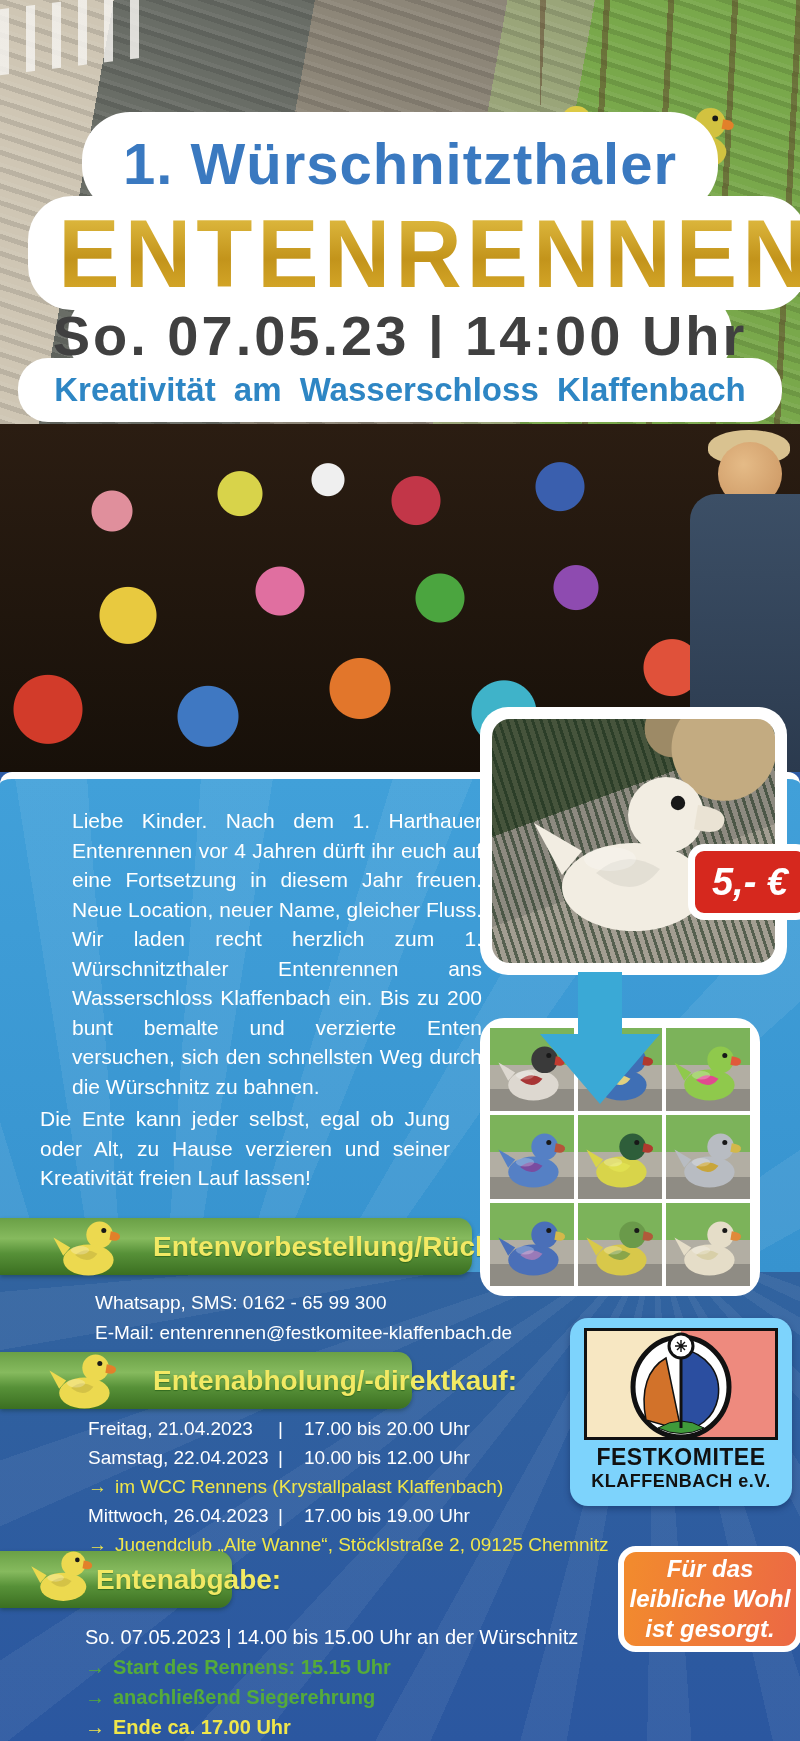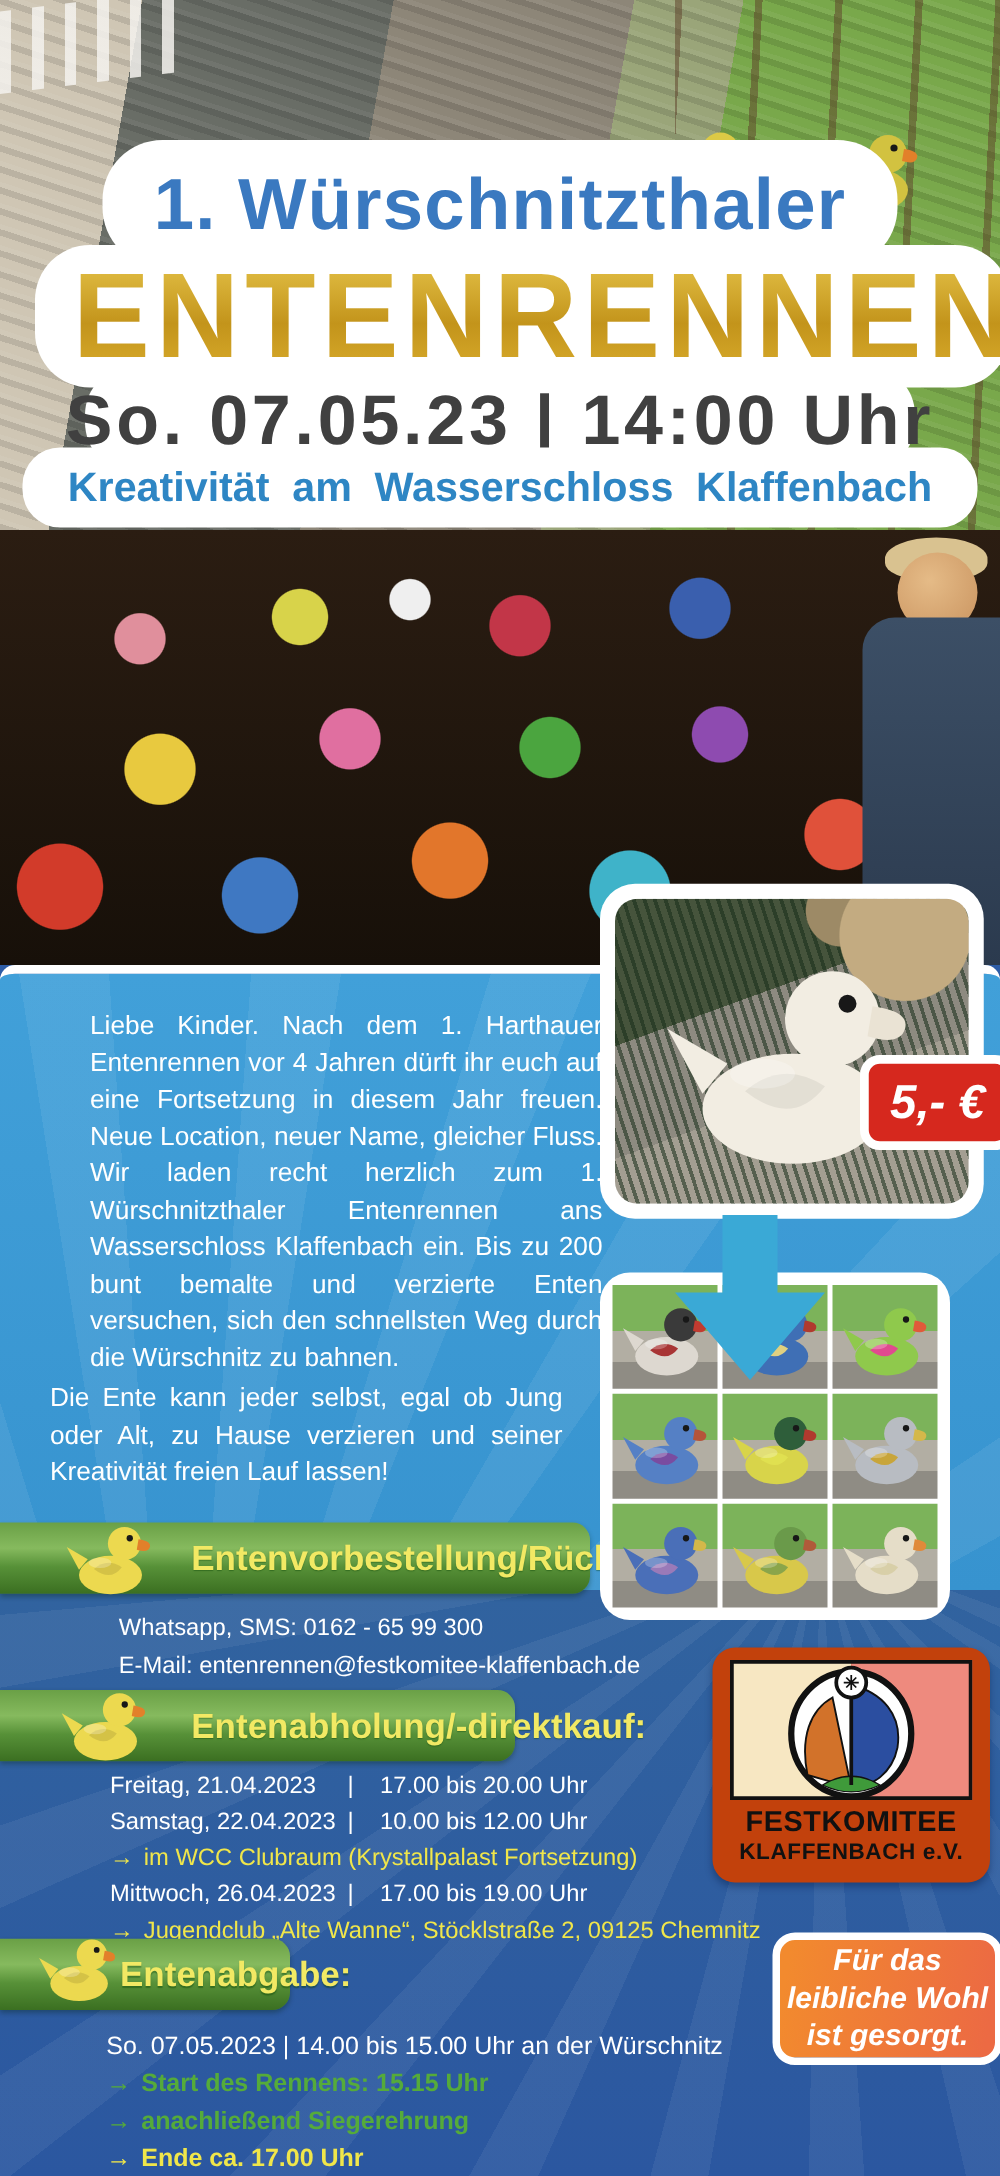--- a/index.html
+++ b/index.html
@@ -130,21 +130,21 @@
   .schedule .d{width:190px;}
   .schedule .sep{width:26px;}
   .note-line{color:#f0e64a;white-space:nowrap;}
   .note-line .arr{font-weight:bold;margin-right:8px;}
   .dropoff-block{position:absolute;left:85px;top:1610px;font-size:20px;line-height:30px;color:#ffffff;margin-top:12px;}
   .dropoff-block .white{white-space:nowrap;}
   .green-line{color:#55ab3a;font-weight:bold;white-space:nowrap;}
   .green-line .arr,.yellow-line .arr{margin-right:8px;}
   .yellow-line{color:#f0e64a;font-weight:bold;white-space:nowrap;}
   
-  .logo-card{position:absolute;left:570px;top:1318px;width:222px;height:188px;background:#c2410c;
+  .logo-card{position:absolute;left:570px;top:1318px;width:222px;height:188px;background:#7dd3fc;
     border-radius:18px;box-shadow:0 3px 6px rgba(0,20,60,.35);z-index:3;
     display:flex;flex-direction:column;align-items:center;padding-top:10px;box-sizing:border-box;}
   .logo-text1{font-size:23px;font-weight:800;color:#111111;letter-spacing:.5px;margin-top:4px;}
   .logo-text2{font-size:18px;font-weight:800;color:#111111;letter-spacing:.5px;}
   
   .food-badge{position:absolute;left:618px;top:1546px;width:184px;height:106px;box-sizing:border-box;
     border:6px solid #ffffff;border-radius:18px;z-index:3;
     background:linear-gradient(100deg,#f28a2e 5%,#ec6a43 95%);
     display:flex;flex-direction:column;align-items:center;justify-content:center;}
   .food-badge div{color:#ffffff;font-size:24px;font-weight:bold;font-style:italic;line-height:30px;
@@ -303,21 +303,21 @@
       <span class="d">Freitag, 21.04.2023</span>
       <span class="sep">|</span>
       <span>17.00 bis 20.00 Uhr</span>
     </div>
     <div class="row">
       <span class="d">Samstag, 22.04.2023</span>
       <span class="sep">|</span>
       <span>10.00 bis 12.00 Uhr</span>
     </div>
     <div class="note-line">
-      <span class="arr">→</span><span>im WCC Clubraum (Krystallpalast Fortsetzung)</span>
+      <span class="arr">→</span><span>im WCC Rennens (Krystallpalast Klaffenbach)</span>
     </div>
     <div class="row">
       <span class="d">Mittwoch, 26.04.2023</span>
       <span class="sep">|</span>
       <span>17.00 bis 19.00 Uhr</span>
     </div>
     <div class="note-line">
       <span class="arr">→</span><span>Jugendclub „Alte Wanne“, Stöcklstraße 2, 09125 Chemnitz</span>
     </div>
   </div>

